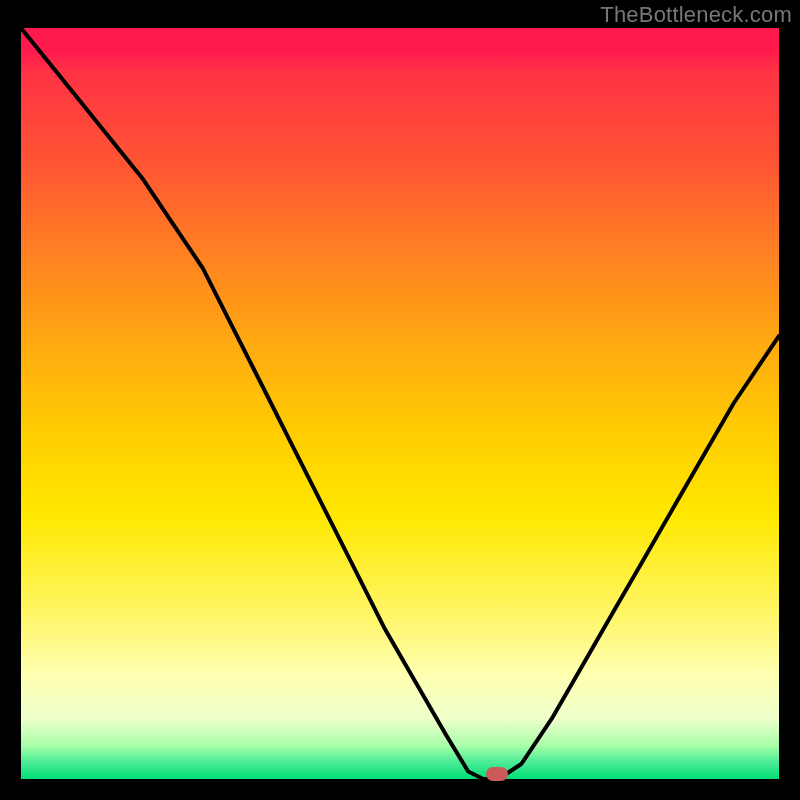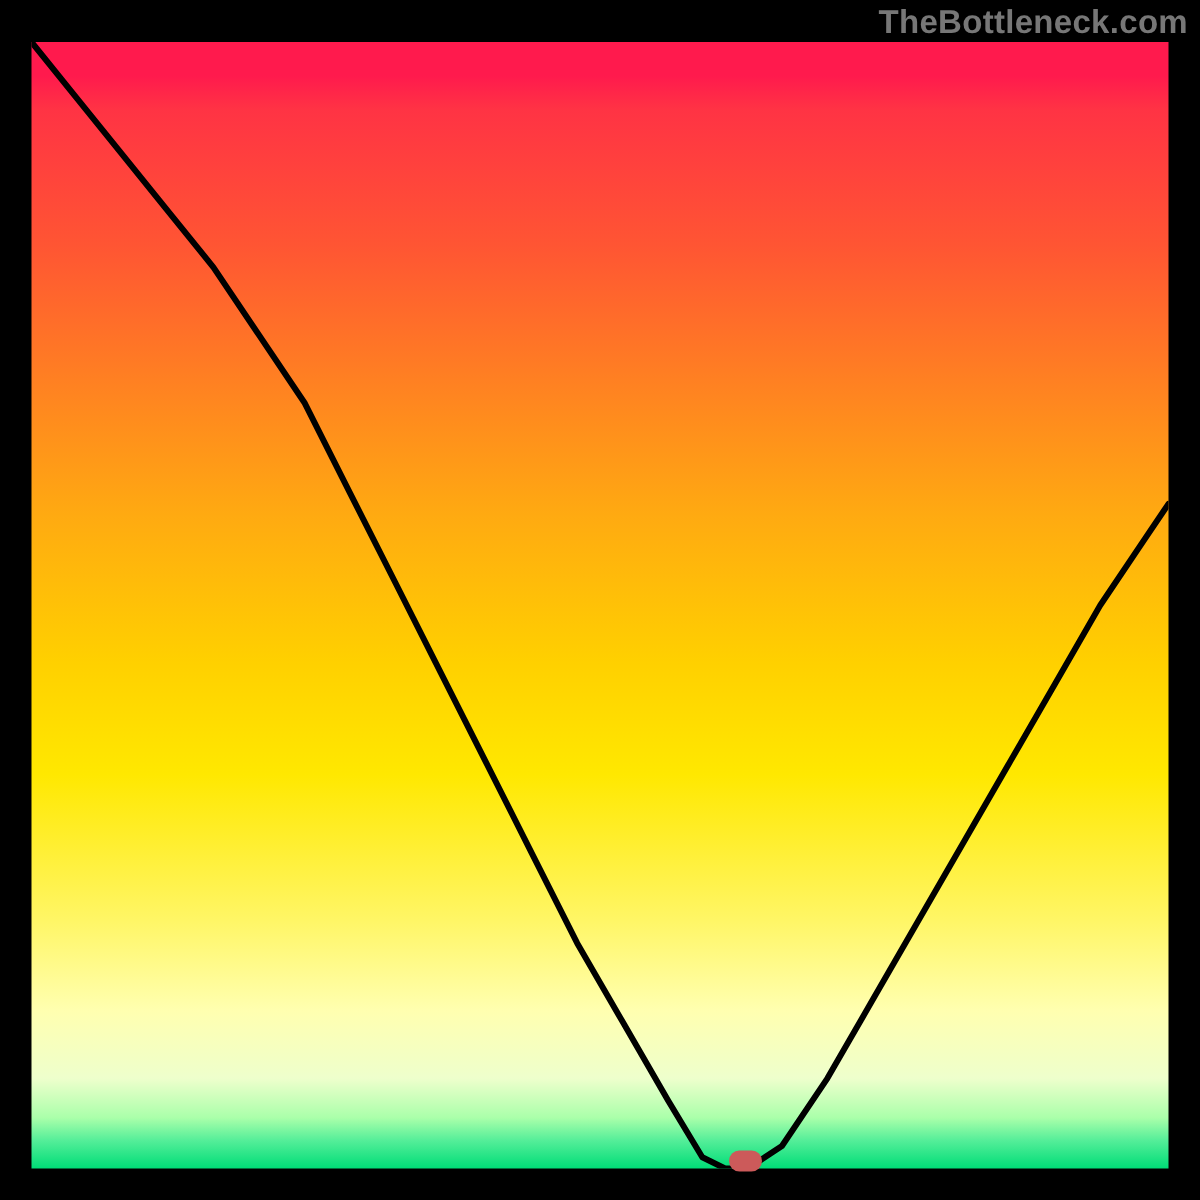--- a/index.html
+++ b/index.html
@@ -16,21 +16,21 @@
     width: 800px;
     height: 800px;
     background: #000;
   }
   .attribution {
     position: absolute;
     top: 2px;
     right: 8px;
     color: #777;
     font-size: 22px;
-    font-weight: 700;
+    font-weight: 400;
     letter-spacing: 0.2px;
   }
   .plot-area {
     position: absolute;
     left: 21px;
     top: 28px;
     width: 758px;
     height: 751px;
     background: linear-gradient(to bottom,
       #ff1a4d 0%,

